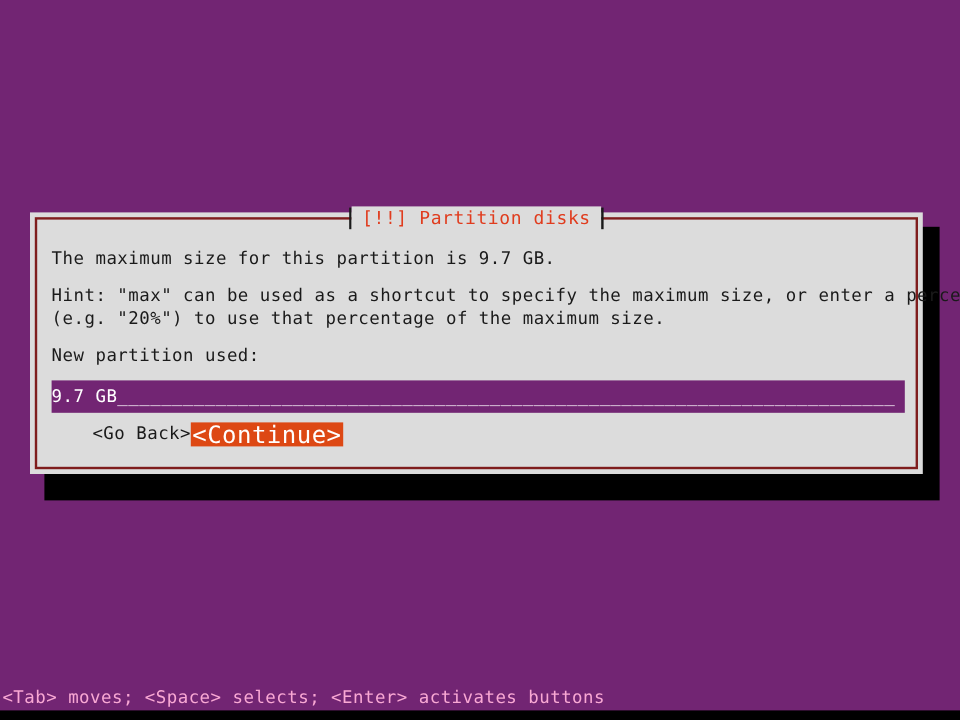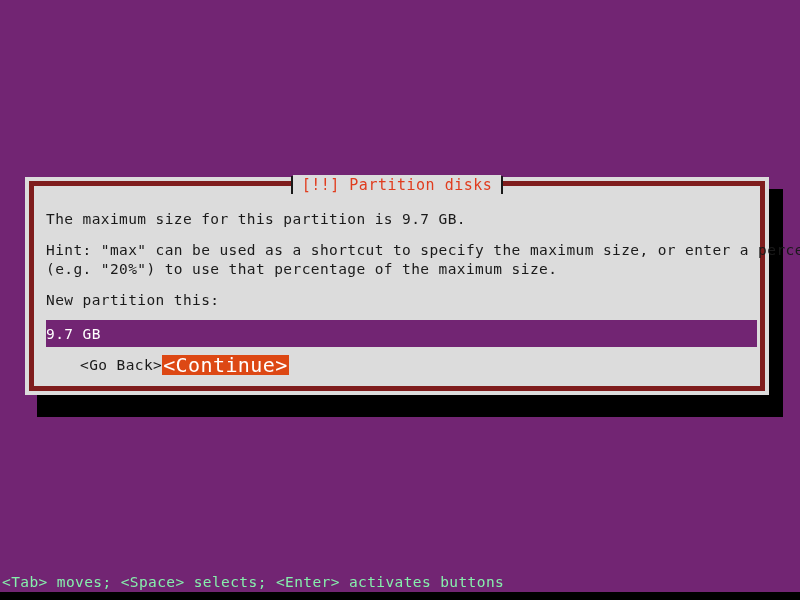--- a/index.html
+++ b/index.html
@@ -35,21 +35,21 @@
     background: #dcdcdc;
     box-sizing: border-box;
     padding: 4px;
   }
 
   
   #dialog-inner {
     position: relative;
     width: 100%;
     height: 100%;
-    border: 5px solid #7f1d1d;
+    border: 2px solid #7f1d1d;
     box-sizing: border-box;
     background: #dcdcdc;
   }
 
   
   #titlebar {
     position: absolute;
     left: 0;
     top: -12px;
     width: 100%;
@@ -159,21 +159,21 @@
   #status-bar {
     position: absolute;
     left: 0;
     bottom: 8px;
     width: 100%;
     height: 20px;
     display: flex;
     align-items: center;
   }
   #status-text {
-    color: #86efac;
+    color: #f9a8d4;
     font-size: 14.5px;
     line-height: 20px;
     letter-spacing: 0.4px;
     padding-left: 2px;
     white-space: pre;
   }
   #bottom-strip {
     position: absolute;
     left: 0;
     bottom: 0;
@@ -200,21 +200,21 @@
 
       <div class="line">The maximum size for this partition is 9.7 GB.</div>
 
       <div class="gap-sm"></div>
 
       <div class="line">Hint: "max" can be used as a shortcut to specify the maximum size, or enter a percentage</div>
       <div class="line">(e.g. "20%") to use that percentage of the maximum size.</div>
 
       <div class="gap-md"></div>
 
-      <div class="line">New partition this:</div>
+      <div class="line">New partition used:</div>
 
       <div id="input-row">
         <input id="partition-size-input" type="text" value="9.7 GB_______________________________________________________________________" style="">
       </div>
 
       <div id="buttons-row">
         <button id="go-back-button">&lt;Go Back&gt;</button>
         <button id="continue-button">&lt;Continue&gt;</button>
       </div>
 

